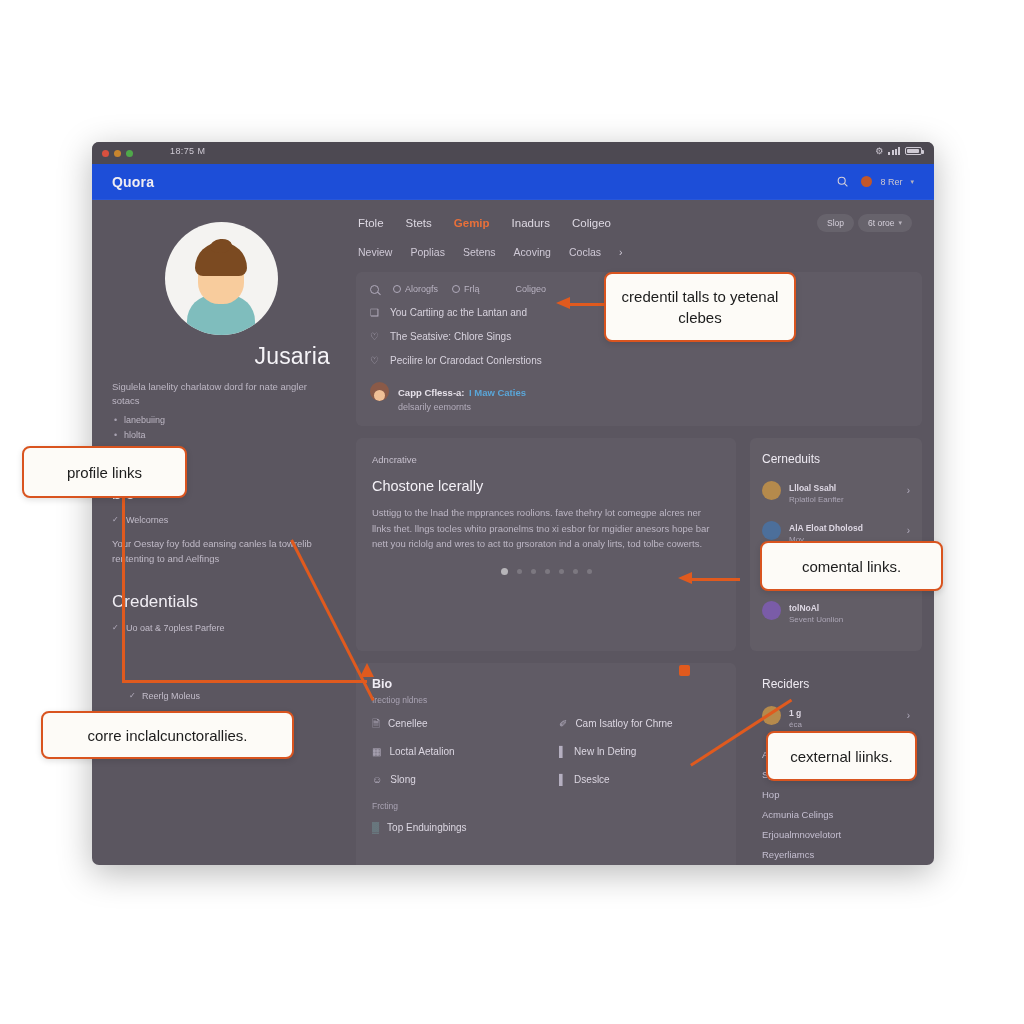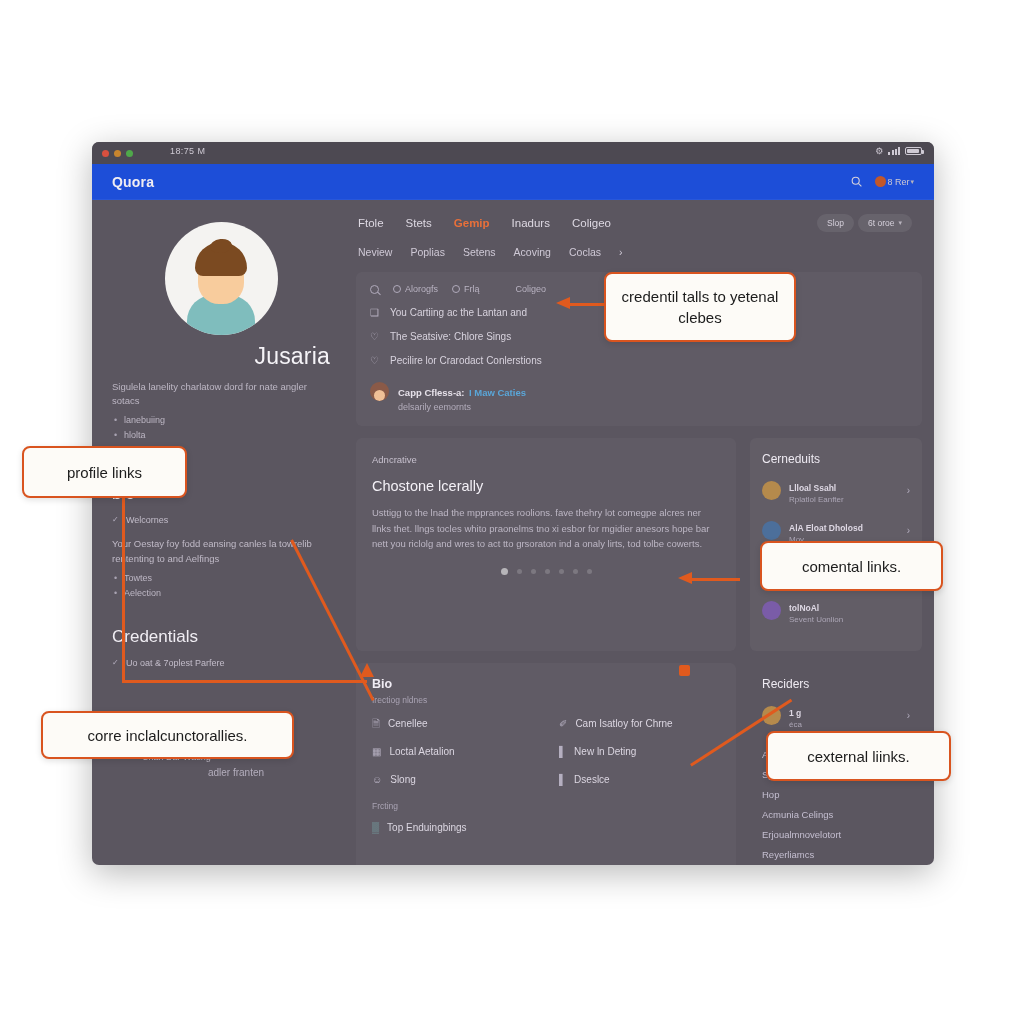--- a/index.html
+++ b/index.html
@@ -56,21 +56,21 @@
   
   .appbar {
     height: 36px; background: #1d4ed8;
     display: flex; align-items: center;
     padding: 0 20px;
     border-bottom: 1px solid rgba(255,255,255,.05);
   }
   .brand { font-size: 14px; color: #f0edf2; font-weight: 700; letter-spacing: .2px; }
   .appbar-right { margin-left: auto; display: flex; align-items: center; gap: 12px; }
   .ic { color: #d7d2db; display: inline-flex; }
-  .acct { display: flex; align-items: center; gap: 1px; font-size: 9px; color: #cdc8d2; }
+  .acct { display: flex; align-items: center; gap: 8px; font-size: 9px; color: #cdc8d2; }
   .acct .ava { width: 11px; height: 11px; border-radius: 50%; background: #c2572a; }
   .caret { font-size: 7px; color: #b8b3bd; }
 
   
   .appbody { display: flex; height: calc(100% - 58px); }
   .leftcol { width: 252px; padding: 18px 14px 0 20px; }
   .rightcol { flex: 1; padding: 14px 12px 0 0; }
 
   
   .avatar-wrap { display: flex; justify-content: center; margin-top: 4px; }
@@ -270,24 +270,20 @@
           <div class="bullets">
             <div class="bullet">lanebuiing</div>
             <div class="bullet">hlolta</div>
             <div class="bullet">fllvs</div>
           </div>
         </div>
 
         <div class="sec-title">blo</div>
         <div class="chk">Welcornes</div>
         <div class="para">Your Oestay foy fodd eansing canles la towrelib rententing to and Aelfings</div>
-        <div class="bullets">
-          <div class="bullet">Towtes</div>
-          <div class="bullet">Aelection</div>
-        </div>
 
         <div class="sec-title">Credentials</div>
         <div class="chk">Uo oat &amp; 7oplest Parfere</div>
         <div style="height:52px"></div>
         <div class="chk ind">Reerlg Moleus</div>
         <div class="chk ind" style="margin-top:10px">Cnan Dar Wating</div>
         <div class="sub">adler franten</div>
       </div>
 
       <div class="rightcol">
@@ -490,15 +486,15 @@
   <div class="arrowhead" style="left:679px; top:665px; width:11px; height:11px; background:#e05a1e; border-radius:2px;"></div>
 
   <div class="callout" style="left:604px; top:272px; width:192px; height:70px;">credentil talls to yetenal clebes</div>
 
   <div class="callout" style="left:22px; top:446px; width:165px; height:52px;">profile links</div>
 
   <div class="callout" style="left:760px; top:541px; width:183px; height:50px;">comental links.</div>
 
   <div class="callout" style="left:41px; top:711px; width:253px; height:48px;">corre inclalcunctorallies.</div>
 
-  <div class="callout" style="left:766px; top:731px; width:185px; height:50px;">cexternal liinks.</div>
+  <div class="callout" style="left:766px; top:731px; width:151px; height:50px;">cexternal liinks.</div>
 
 </div>
 
 </body></html>

